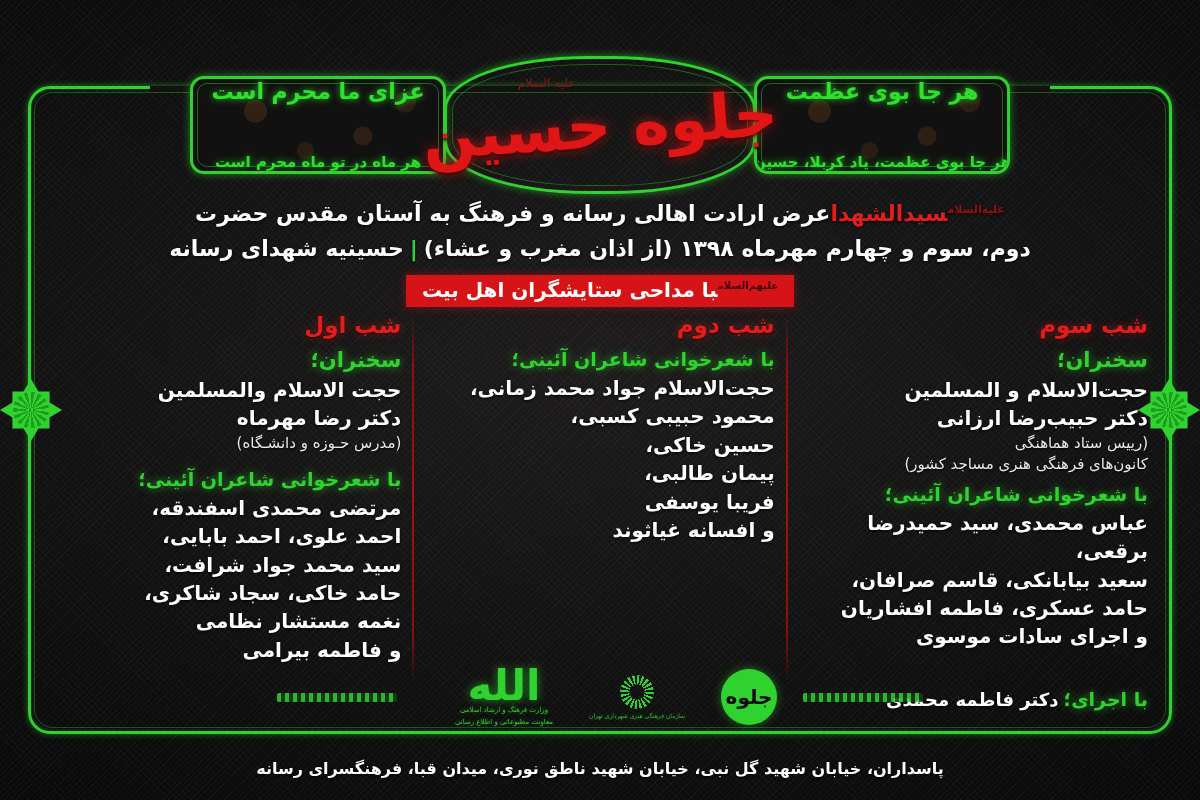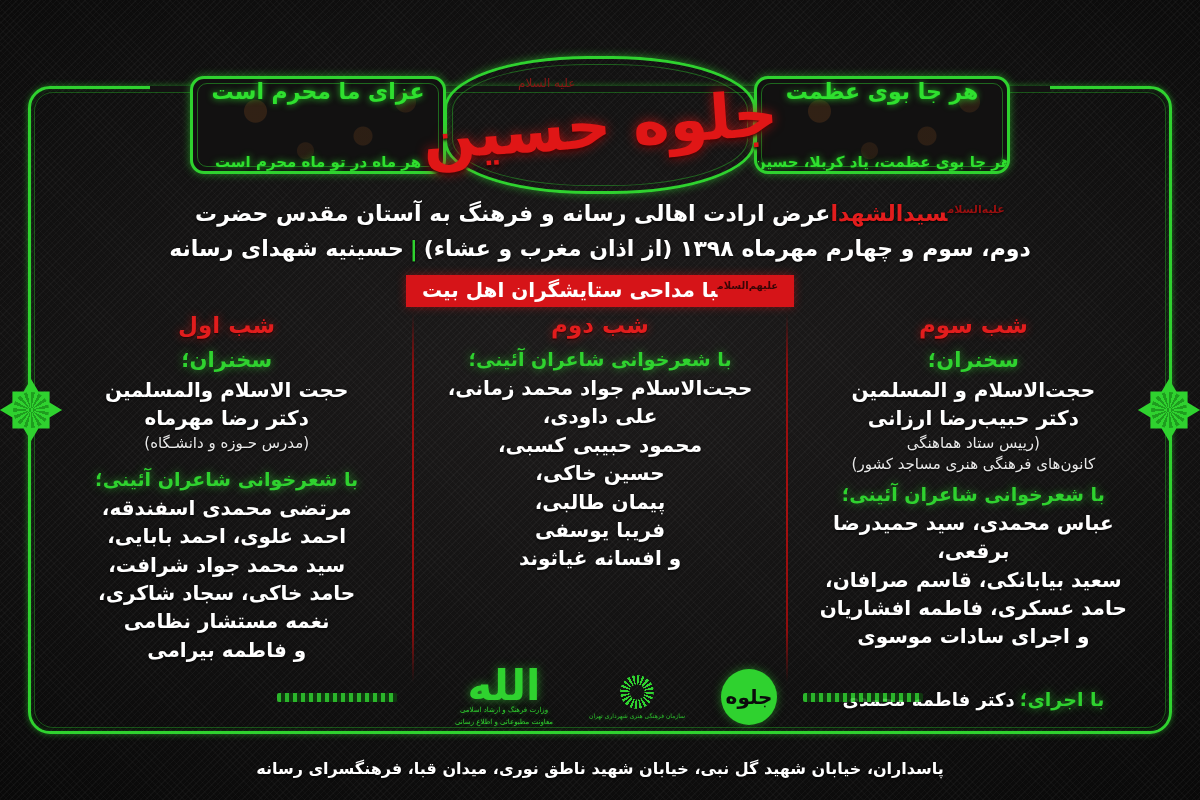--- a/index.html
+++ b/index.html
@@ -124,21 +124,21 @@
     box-shadow:0 0 10px rgba(214,20,24,.5);
   }
   .header .redbar .sup{font-size:10px;color:#3a0505;vertical-align:super;}
 
   
   .columns{
     position:absolute;top:312px;left:40px;right:40px;height:360px;
     display:flex;flex-direction:row;z-index:6;
   }
   .col{
-    flex:1;position:relative;text-align:center;direction:rtl;padding:0 12px;
+    flex:1;position:relative;direction:rtl;padding:0 12px;
   }
   .col + .col:before{
     content:"";position:absolute;right:-1px;top:2px;bottom:-10px;width:2px;
     background:linear-gradient(to bottom,rgba(150,12,12,0),#8f0d0d 14%,#a81010 50%,#8f0d0d 86%,rgba(150,12,12,0));
   }
   .night-title{
     color:#e21d1d;font-size:23px;font-weight:bold;
     text-shadow:0 0 8px rgba(226,29,29,.55),0 1px 2px #000;
     margin-bottom:10px;letter-spacing:-1px;
   }
@@ -275,21 +275,20 @@
         <span class="sub-label small">با اجرای؛</span>
         <span class="name-line">دکتر فاطمه محمدی</span>
       </div>
     </div>
 
     <div class="col">
       <div class="night-title">شب دوم</div>
       <div class="blk">
         <div class="sub-label small">با شعرخوانی شاعران آئینی؛</div>
         <div class="name-line">حجت‌الاسلام جواد محمد زمانی،</div>
-        <div class="name-line">علی داودی،</div>
         <div class="name-line">محمود حبیبی کسبی،</div>
         <div class="name-line">حسین خاکی،</div>
         <div class="name-line">پیمان طالبی،</div>
         <div class="name-line">فریبا یوسفی</div>
         <div class="name-line">و افسانه غیاثوند</div>
       </div>
     </div>
 
     <div class="col">
       <div class="night-title">شب اول</div>

